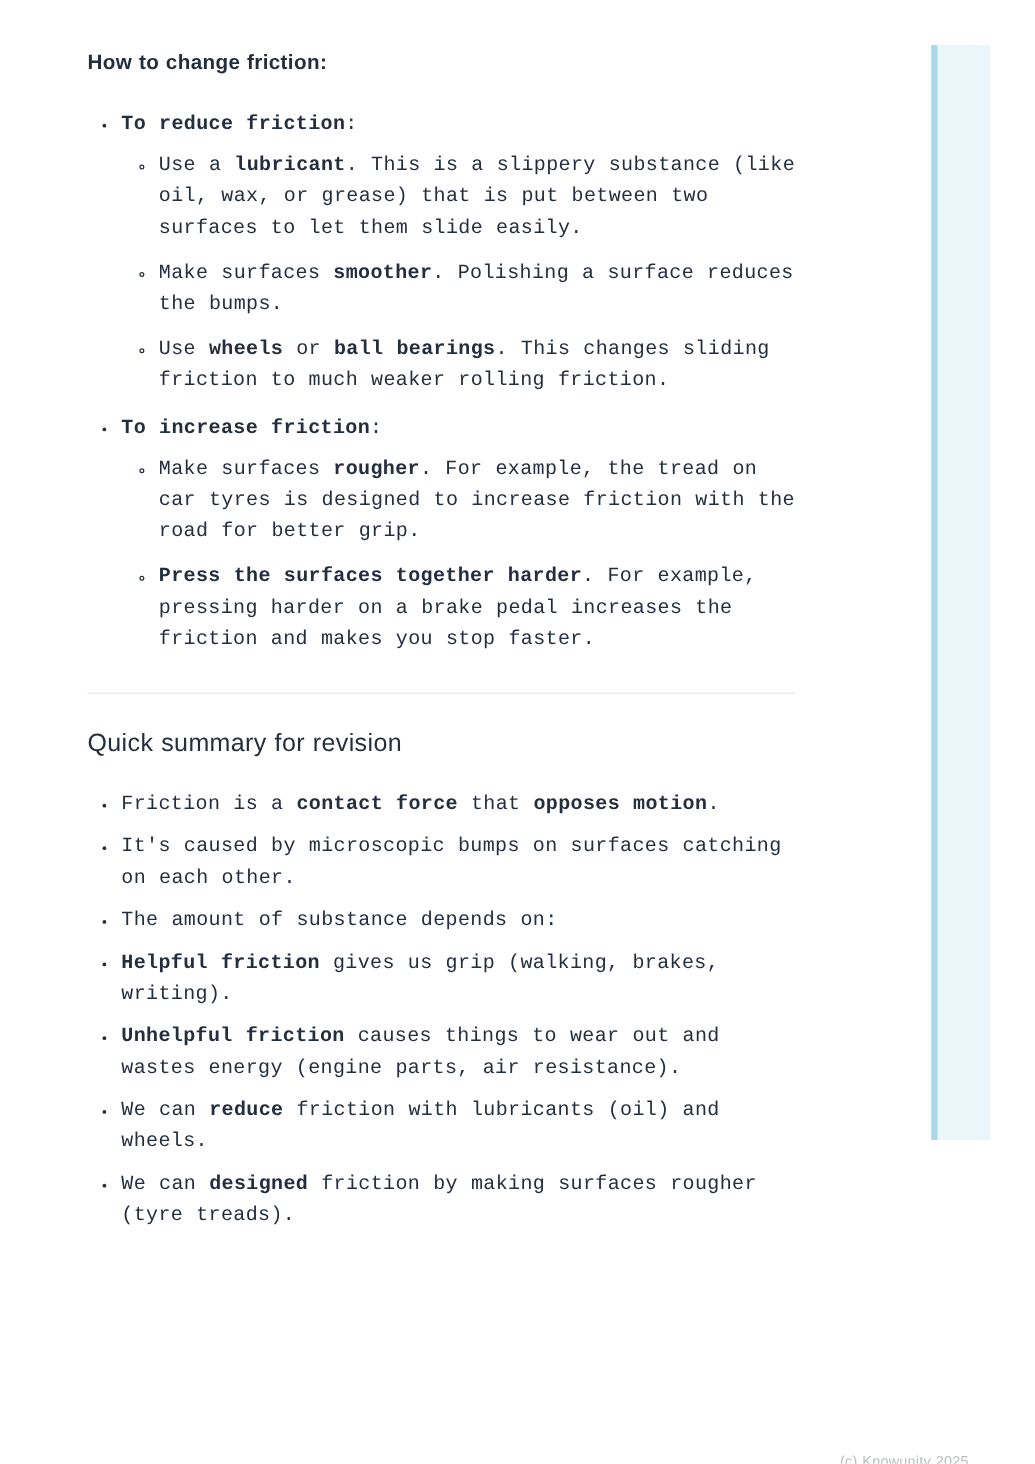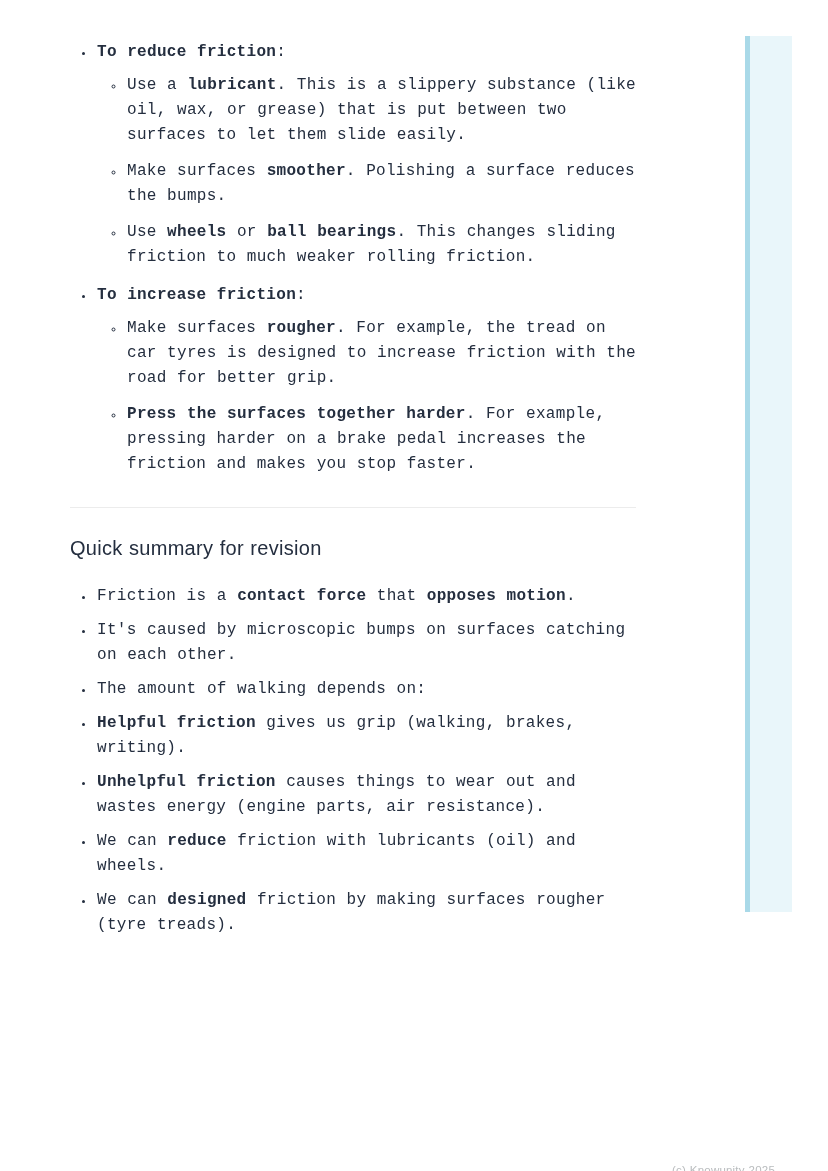--- a/index.html
+++ b/index.html
@@ -59,20 +59,21 @@
     color:var(--muted-color);
   }
 </style>
 </head>
 <body>
 
 <div class="accent-bar"></div>
 
 <main class="content">
 
+  <h2 class="heading"><b>How to change friction:</b></h2>
 
   <ul class="l1">
     <li>
       <span><b>To reduce friction</b>:</span>
       <ul class="l2 circle">
         <li><span>Use a <b>lubricant</b>. This is a slippery substance (like oil, wax, or grease) that is put between two surfaces to let them slide easily.</span></li>
         <li><span>Make surfaces <b>smoother</b>. Polishing a surface reduces the bumps.</span></li>
         <li><span>Use <b>wheels</b> or <b>ball bearings</b>. This changes sliding friction to much weaker rolling friction.</span></li>
       </ul>
     </li>
@@ -86,21 +87,21 @@
   </ul>
 
   <hr class="divider">
 
   <p class="summary-title">Quick summary for revision</p>
 
   <ul class="l1 summary">
     <li><span>Friction is a <b>contact force</b> that <b>opposes motion</b>.</span></li>
     <li><span>It's caused by microscopic bumps on surfaces catching on each other.</span></li>
     <li>
-      <span>The amount of walking depends on:</span>
+      <span>The amount of substance depends on:</span>
     </li>
     <li><span><b>Helpful friction</b> gives us grip (walking, brakes, writing).</span></li>
     <li><span><b>Unhelpful friction</b> causes things to wear out and wastes energy (engine parts, air resistance).</span></li>
     <li><span>We can <b>reduce</b> friction with lubricants (oil) and wheels.</span></li>
     <li><span>We can <b>designed</b> friction by making surfaces rougher (tyre treads).</span></li>
   </ul>
 
 </main>
 
 <footer class="copyright">(c) Knowunity 2025</footer>

